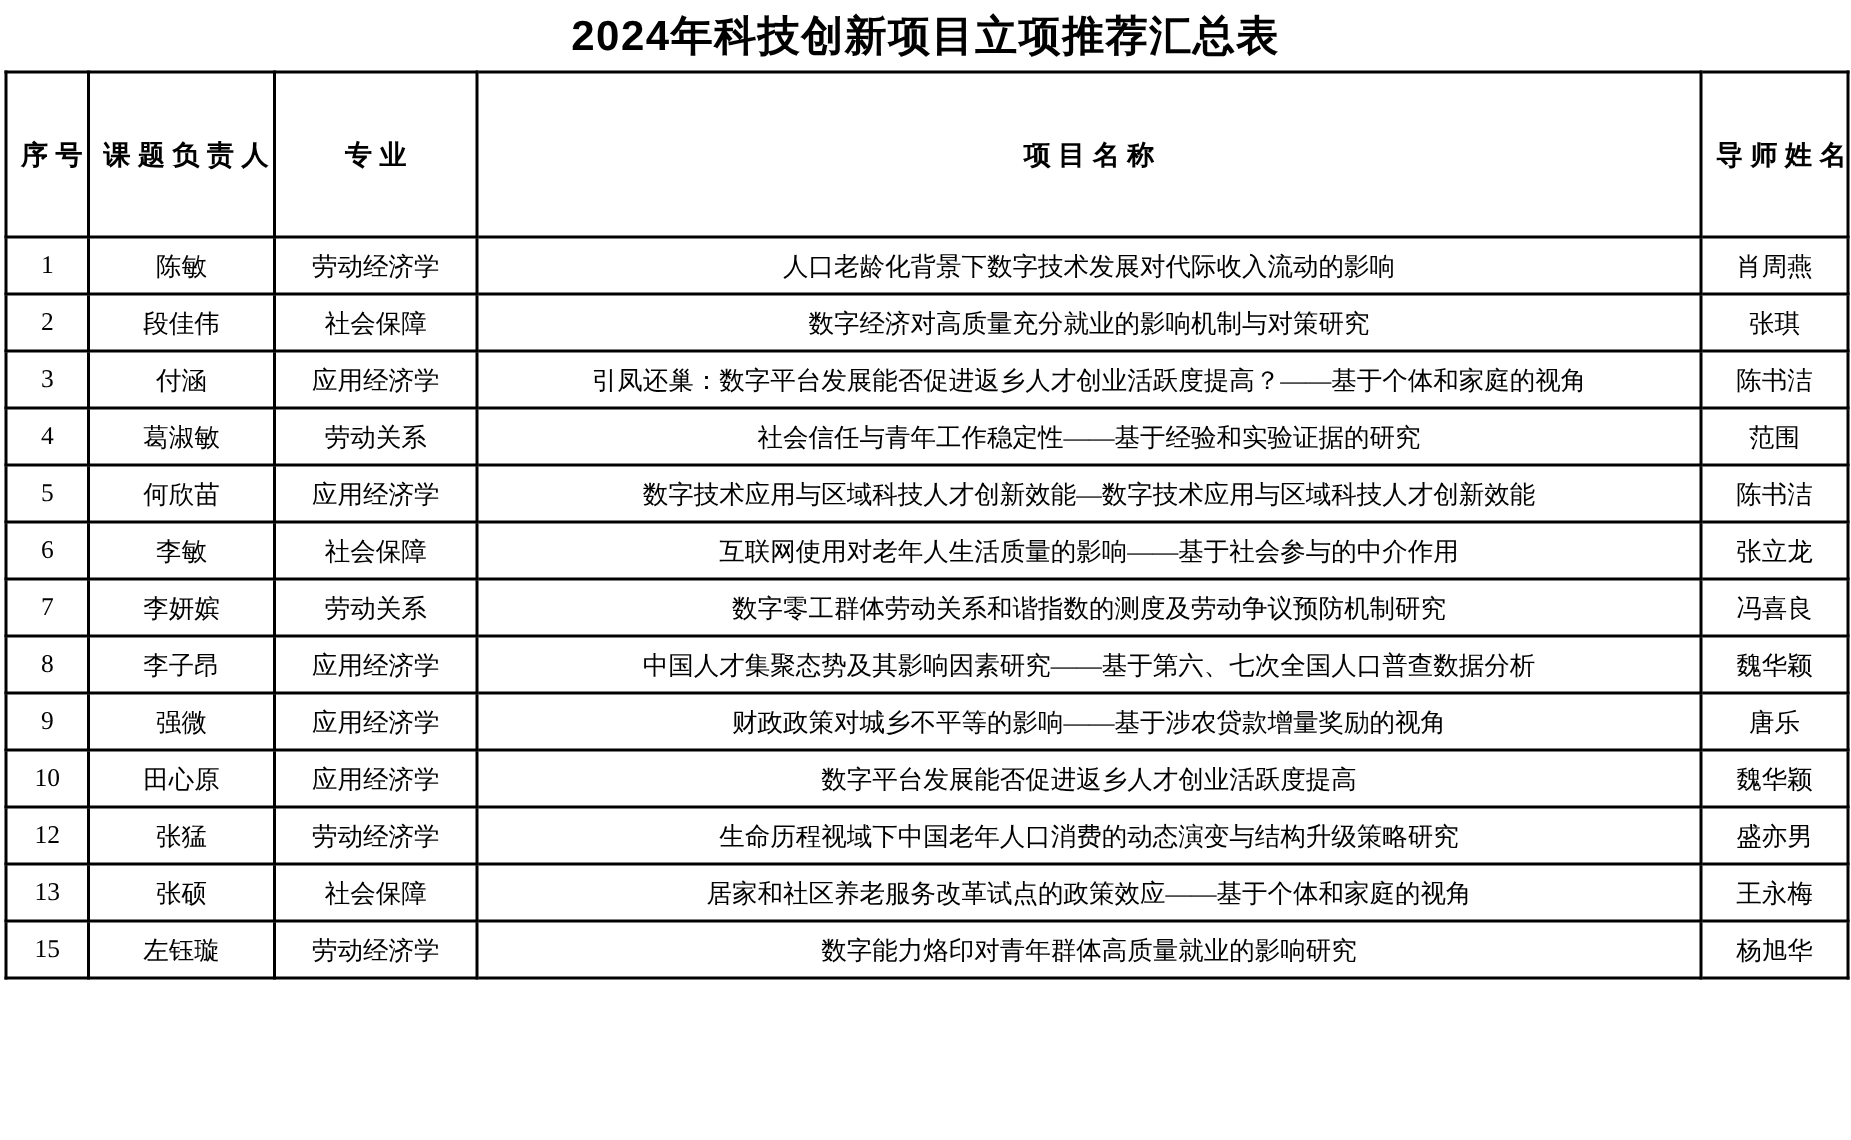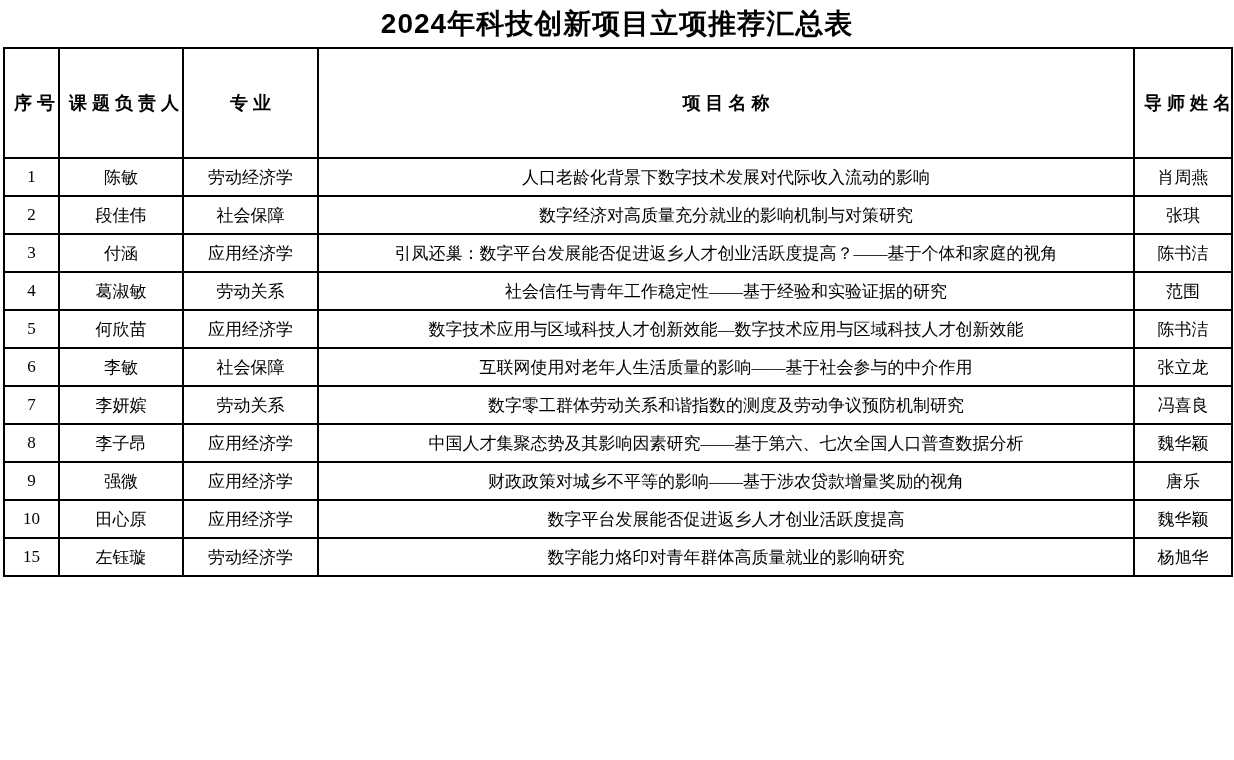--- a/index.html
+++ b/index.html
@@ -144,20 +144,34 @@
         <td>唐乐</td>
       </tr>
       <tr>
         <td class="seq">10</td>
         <td>田心原</td>
         <td>应用经济学</td>
         <td>数字平台发展能否促进返乡人才创业活跃度提高</td>
         <td>魏华颖</td>
       </tr>
       <tr>
+        <td class="seq">12</td>
+        <td>张猛</td>
+        <td>劳动经济学</td>
+        <td>生命历程视域下中国老年人口消费的动态演变与结构升级策略研究</td>
+        <td>盛亦男</td>
+      </tr>
+      <tr>
+        <td class="seq">13</td>
+        <td>张硕</td>
+        <td>社会保障</td>
+        <td>居家和社区养老服务改革试点的政策效应——基于个体和家庭的视角</td>
+        <td>王永梅</td>
+      </tr>
+      <tr>
         <td class="seq">15</td>
         <td>左钰璇</td>
         <td>劳动经济学</td>
         <td>数字能力烙印对青年群体高质量就业的影响研究</td>
         <td>杨旭华</td>
       </tr>
     </tbody>
   </table>
 
 </div>

